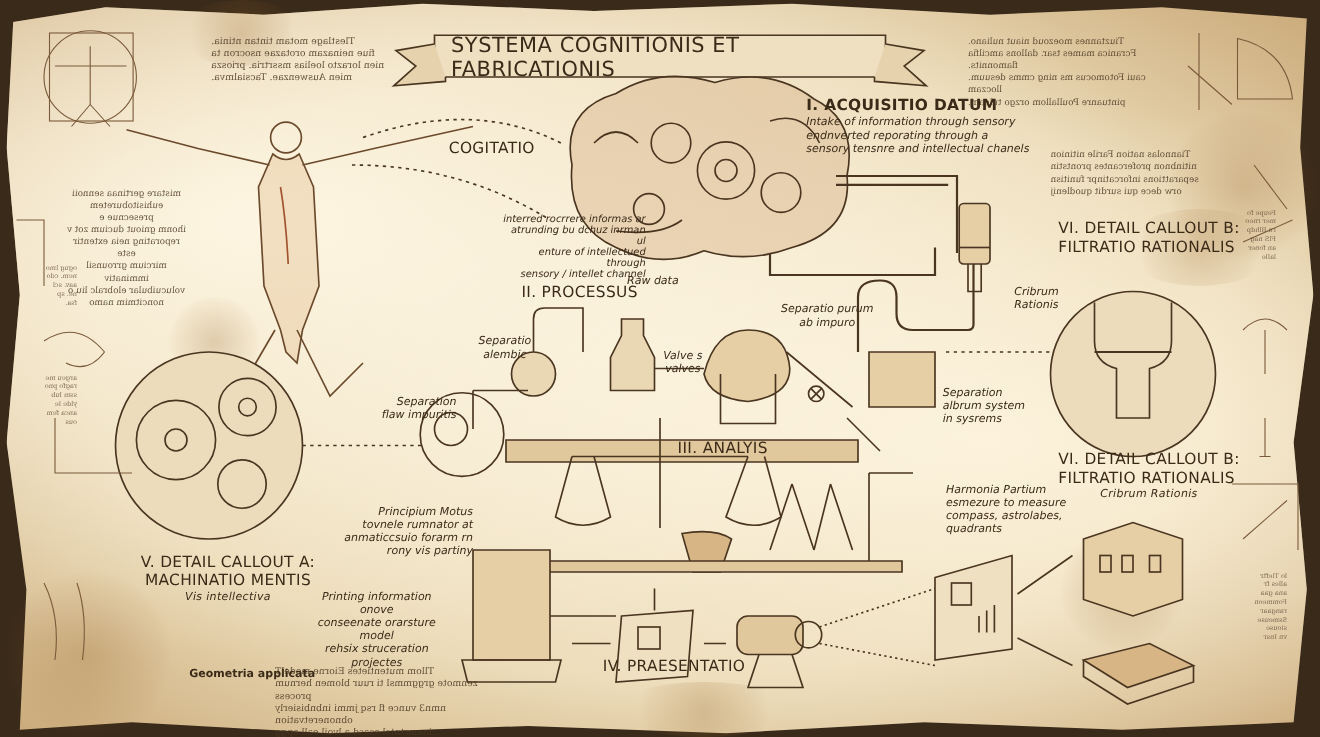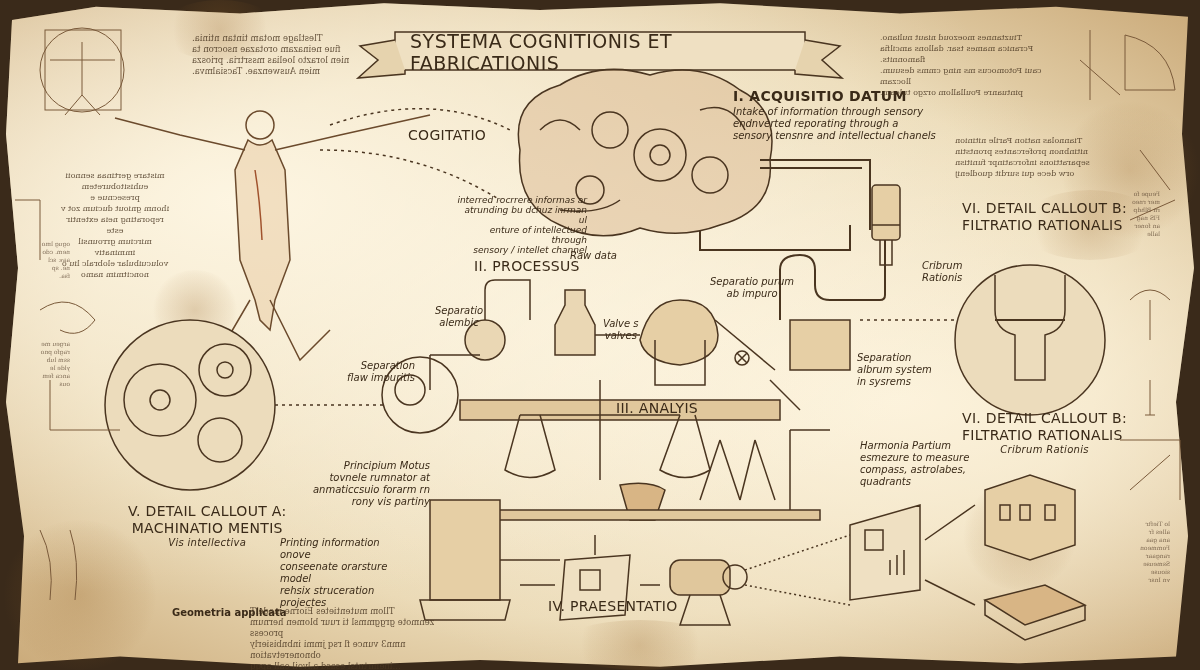--- a/index.html
+++ b/index.html
@@ -252,21 +252,21 @@
   <div>FILTRATIO RATIONALIS</div>
   <div class="it" style="text-align:center;">Cribrum Rationis</div>
 </div>
 
 <div class="lbl h" style="left:128px;top:503px;line-height:17px;text-align:center;">
   <div>V. DETAIL CALLOUT A:</div>
   <div>MACHINATIO MENTIS</div>
   <div class="it">Vis intellectiva</div>
 </div>
 
-<div class="lbl it" style="left:280px;top:537px;width:125px;text-align:left;">
+<div class="lbl it" style="left:280px;top:537px;width:125px;text-align:center;">
   <div>Printing information onove</div>
   <div>conseenate orarsture model</div>
   <div>rehsix struceration projectes</div>
 </div>
 
 <div class="lbl h" style="left:548px;top:598px;">IV. PRAESENTATIO</div>
 
 <div class="lbl" style="left:172px;top:607px;font-size:10px;font-weight:bold;">Geometria applicata</div>
 <div class="mir" style="left:250px;top:606px;width:200px;">
   <div>Tllom mutentietes Eiorne modelT</div>

